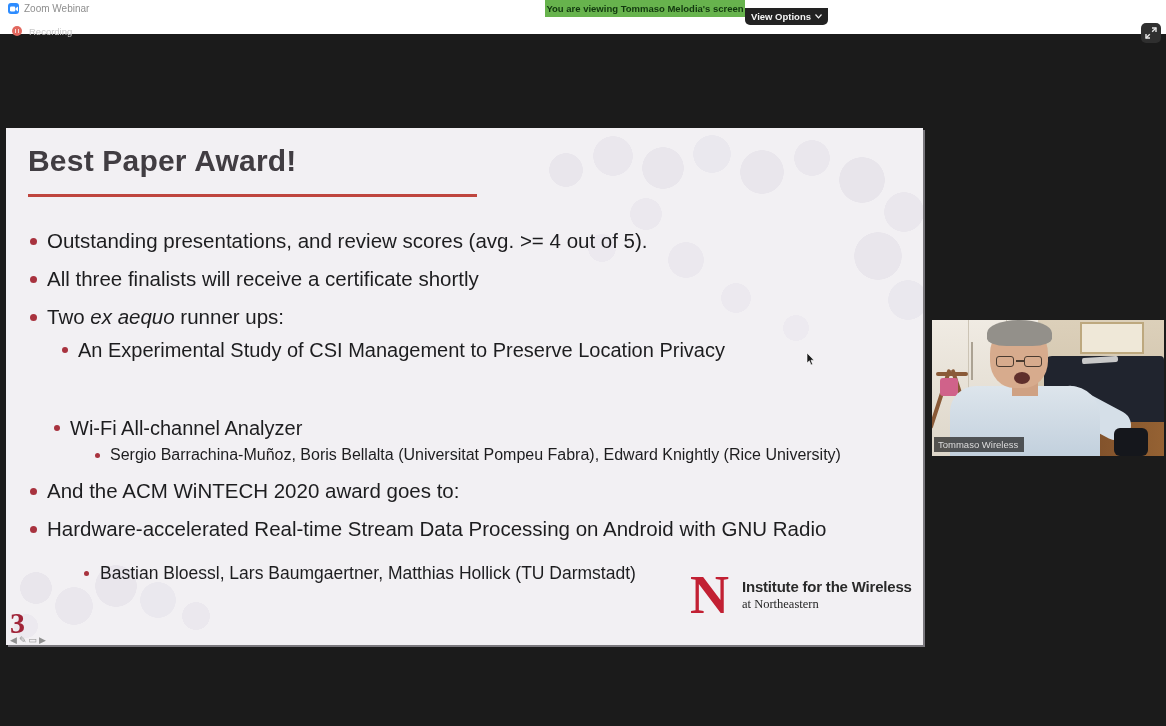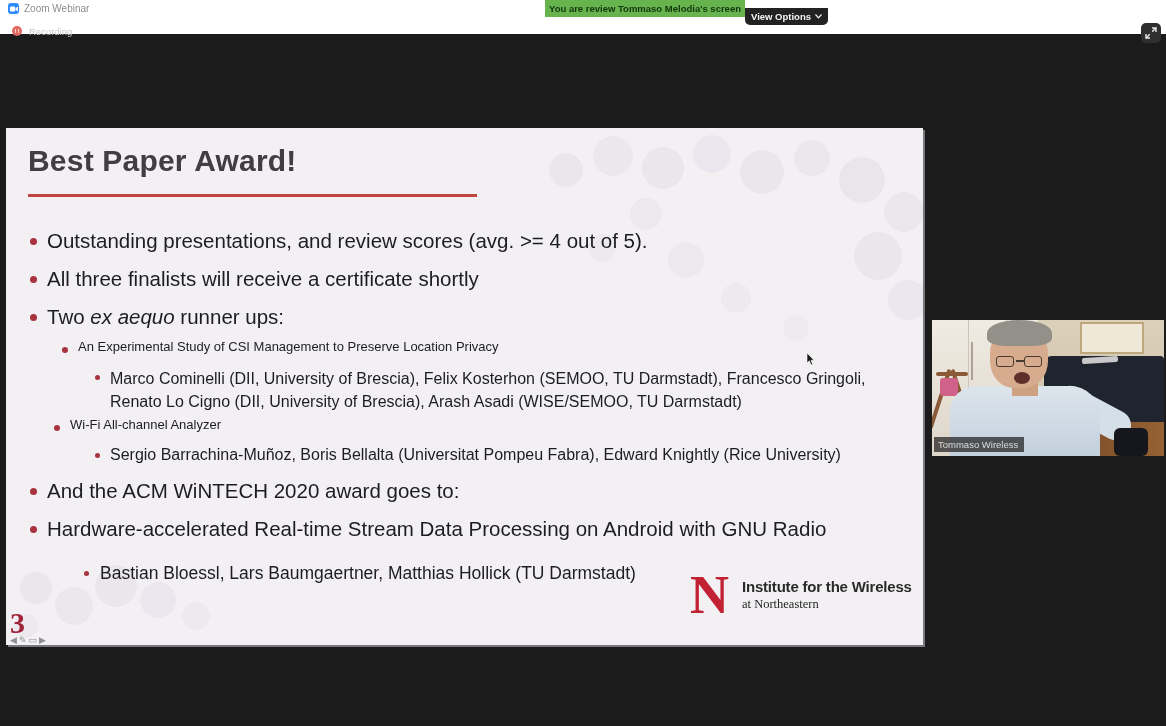--- a/index.html
+++ b/index.html
@@ -69,21 +69,21 @@
       radial-gradient(circle 14px at 190px 488px, #ebe8ee 98%, transparent),
       radial-gradient(circle 12px at 20px 498px, #ece9ef 98%, transparent);
   }
   .slide-title { position:absolute; left:22px; top:16px; font-size:30px; font-weight:bold; color:#413d42; letter-spacing:.2px; }
   .title-rule { position:absolute; left:22px; top:66px; width:449px; height:3px; background:#bf453e; }
 
   .b { position:absolute; white-space:nowrap; }
   .b::before { content:""; position:absolute; border-radius:50%; background:#a8323e; }
   .b.l1 { font-size:20.5px; padding-left:17px; }
   .b.l1::before { width:7px; height:7px; left:0; top:9px; }
-  .b.l2 { font-size:13px; padding-left:16px; }
+  .b.l2 { font-size:20px; padding-left:16px; }
   .b.l2::before { width:6px; height:6px; left:0; top:8px; }
   .b.l3 { font-size:16px; padding-left:15px; }
   .b.l3::before { width:5px; height:5px; left:0; top:7px; }
   .b.l3b { font-size:17.5px; padding-left:16px;margin-top:13px; }
   .b.l3b::before { width:5px; height:5px; left:0; top:8px; background:#a8323e; }
   .b.wrap { white-space:normal; line-height:22.5px; }
 
   .logo { position:absolute; left:684px; top:440px; }
   .logo-n { position:absolute; left:0; top:0; font-family:"Liberation Serif", serif; font-weight:bold; font-size:54px; line-height:54px; color:#c22033; }
   .logo-text { position:absolute; left:52px; top:10px; width:220px; }
@@ -128,21 +128,21 @@
 <div class="screen">
 
   <div class="titlebar">
     <div class="zoom-app-icon">
       <svg width="8" height="6" viewBox="0 0 8 6">
         <rect x="0" y="0.5" width="5.2" height="5" rx="1.2" fill="#ffffff"></rect>
         <path d="M5.6 2.2 L8 0.6 L8 5.4 L5.6 3.8 Z" fill="#ffffff"></path>
       </svg>
     </div>
     <span class="app-title">Zoom Webinar</span>
-    <div class="share-banner">You are review Tommaso Melodia's screen</div>
+    <div class="share-banner">You are viewing Tommaso Melodia's screen</div>
     <div class="view-options"><span>View Options</span><svg width="7" height="5" viewBox="0 0 7 5">
           <polyline points="0.5,0.5 3.5,3.8 6.5,0.5" fill="none" stroke="#f5f5f5" stroke-width="1.2"></polyline>
         </svg></div>
   </div>
 
   <div class="recording">
     <span class="rec-icon"></span>
     <span class="rec-label">Recording</span>
   </div>
 
@@ -158,21 +158,20 @@
   <div class="slide">
     <div class="slide-dots"></div>
 
     <div class="slide-title">Best Paper Award!</div>
     <div class="title-rule"></div>
 
     <div class="b l1" style="top:101px; left:24px;">Outstanding presentations, and review scores (avg. &gt;= 4 out of 5).</div>
     <div class="b l1" style="top:139px; left:24px;">All three finalists will receive a certificate shortly</div>
     <div class="b l1" style="top:177px; left:24px;"><span>Two </span><i>ex aequo</i><span> runner ups:</span></div>
     <div class="b l2" style="top:211px; left:56px;">An Experimental Study of CSI Management to Preserve Location Privacy</div>
-    <div class="b l3 wrap" style="top:240px; left:89px; width:822px;">Marco Cominelli (DII, University of Brescia), Felix Kosterhon (SEMOO, TU Darmstadt), Francesco Gringoli, Renato Lo Cigno (DII, University of Brescia),  Arash Asadi (WISE/SEMOO, TU Darmstadt)</div>
     <div class="b l2" style="top:289px; left:48px;">Wi-Fi All-channel Analyzer</div>
     <div class="b l3" style="top:318px; left:89px;">Sergio Barrachina-Muñoz, Boris Bellalta (Universitat Pompeu Fabra), Edward Knightly (Rice University)</div>
     <div class="b l1" style="top:351px; left:24px;">And the ACM WiNTECH 2020 award goes to:</div>
     <div class="b l1" style="top:389px; left:24px;">Hardware-accelerated Real-time Stream Data Processing on Android with GNU Radio</div>
     <div class="b l3b" style="top:422px; left:78px;">Bastian Bloessl, Lars Baumgaertner, Matthias Hollick (TU Darmstadt)</div>
 
     <div class="logo">
       <div class="logo-n">N</div>
       <div class="logo-text">
         <div class="logo-l1">Institute for the Wireless</div>

